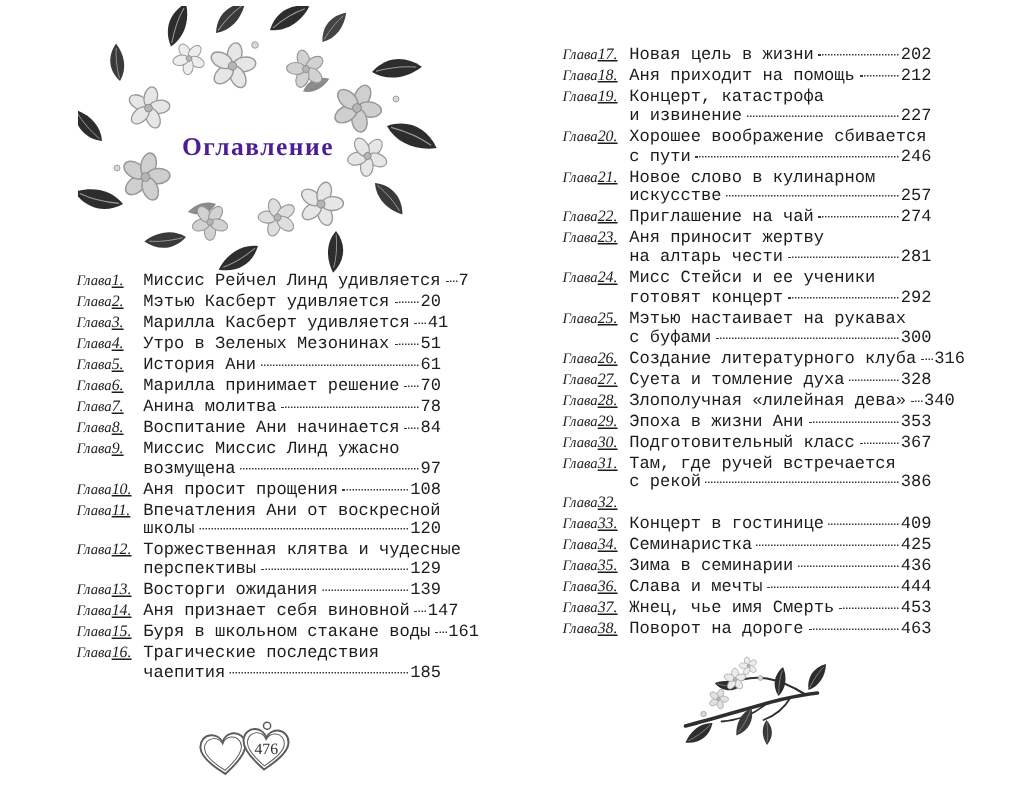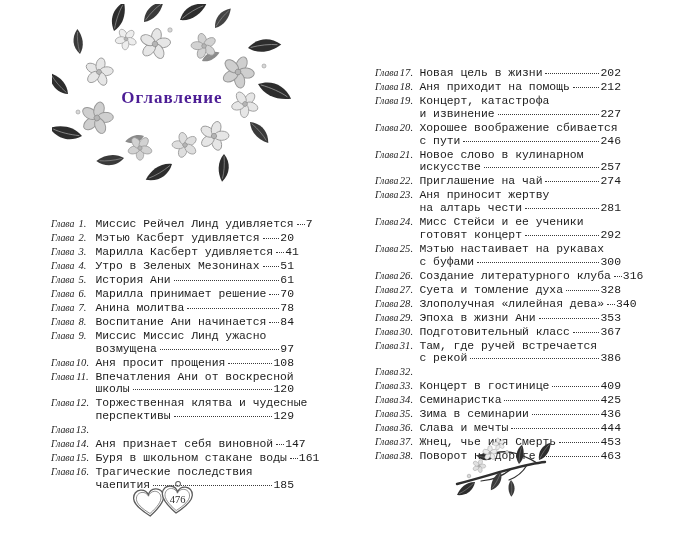--- a/index.html
+++ b/index.html
@@ -10,28 +10,28 @@
   .page { position:absolute; inset:0; background:#ffffff; }
 
   
   #wreath { position:absolute; left:52px; top:4px; }
   #page-title {
     position:absolute; left:172px; top:98px; transform:translate(-50%,-50%);
     font-size:17px; font-weight:bold; letter-spacing:1px; color:#4c1d95; white-space:nowrap;
   }
 
   
-  .toc-col { position:absolute;margin-top:36px; }
+  .toc-col { position:absolute; }
   #col-left  { left:51px;  top:182px; width:243px; }
   #col-right { left:375px; top:31px;  width:246px; }
 
   .toc-row { display:flex; align-items:baseline; margin-bottom:1.2px;
              font-size:11.4px; line-height:12.8px; }
   .chw { font-style:italic; font-size:9.8px; flex:0 0 auto; color:#222; }
-  .chn { font-style:italic; font-size:10.6px; flex:0 0 16px; text-align:center; margin-right:5px; }
+  .chn { font-style:italic; font-size:10.6px; flex:0 0 16px; text-align:left; margin-right:5px;text-decoration:underline; }
   .entry-body { flex:1 1 auto; min-width:0; }
   .line { display:flex; align-items:baseline;font-family:Liberation Mono, monospace; }
   .t { white-space:nowrap; }
   .leader { flex:1 1 8px; min-width:8px; margin:0 1px 0 3px; position:relative; }
   .leader::after { content:""; position:absolute; left:0; right:0; bottom:2px;
                    border-bottom:1.7px dotted #3a3a3a; }
   .pg { flex:0 0 auto; min-width:13px; }
 
   
   #locket { position:absolute; left:131px; top:480px; }
@@ -234,20 +234,27 @@
           <div class="line">
             <span class="t">перспективы</span>
             <span class="leader"></span>
             <span class="pg">129</span>
           </div>
         </div>
       </div>
       <div class="toc-row">
         <span class="chw">Глава</span>
         <span class="chn">13.</span>
+        <div class="entry-body">
+          <div class="line">
+            <span class="t">Восторги ожидания</span>
+            <span class="leader"></span>
+            <span class="pg">139</span>
+          </div>
+        </div>
       </div>
       <div class="toc-row">
         <span class="chw">Глава</span>
         <span class="chn">14.</span>
         <div class="entry-body">
           <div class="line">
             <span class="t">Аня признает себя виновной</span>
             <span class="leader"></span>
             <span class="pg">147</span>
           </div>

